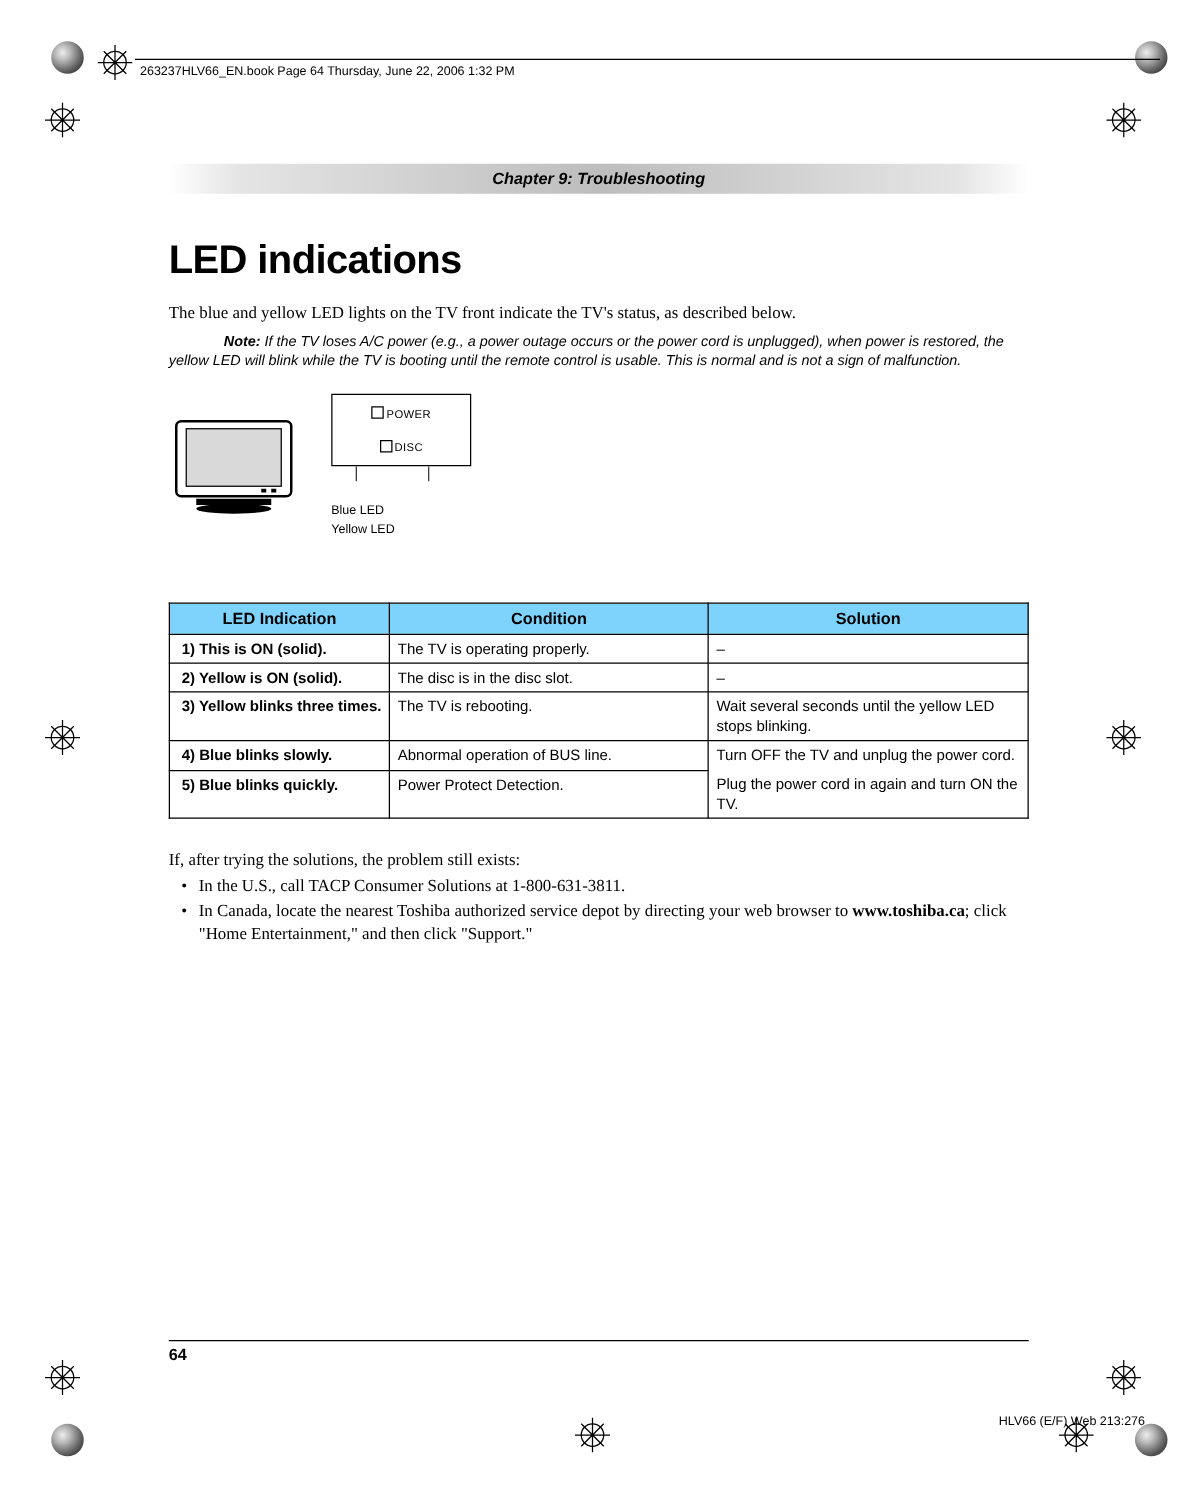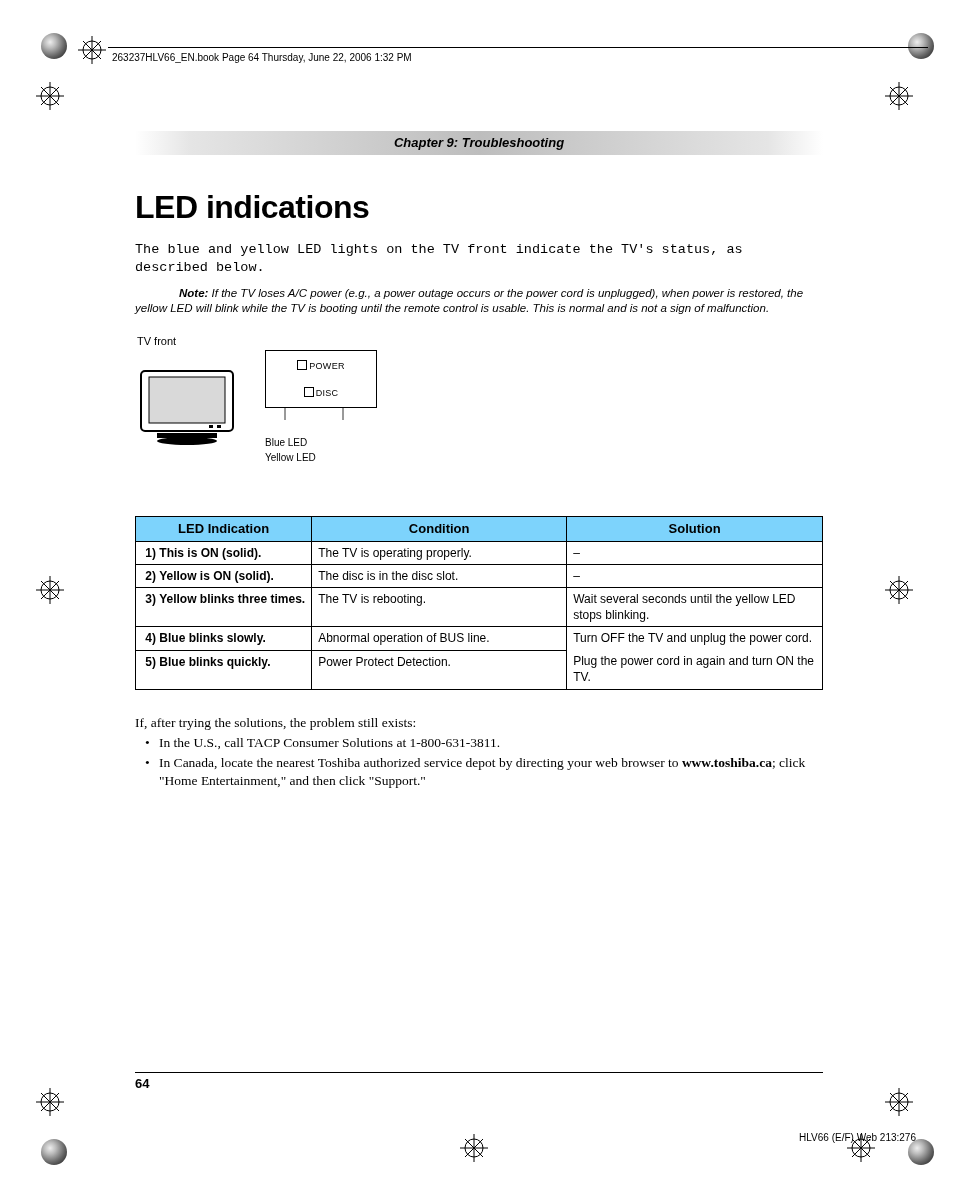--- a/index.html
+++ b/index.html
@@ -64,21 +64,21 @@
   }
   h1 {
     font-family: "Arial Narrow", Arial, Helvetica, sans-serif;
     font-stretch: condensed;
     font-weight: bold;
     font-size: 32px;
     margin: 0 0 12px 0;
     letter-spacing: -0.5px;
   }
   .intro {
-    font-family: Liberation Mono, monospace;
+    font-family: Liberation Serif, serif;
     font-size: 13.5px;
     margin: 0 0 8px 0;
   }
   .note {
     font-family: Arial, Helvetica, sans-serif;
     font-size: 11.5px;
     font-style: italic;
     margin: 0 0 18px 0;
     line-height: 1.3;
   }
@@ -244,21 +244,20 @@
 
 <div class="content">
   <h1>LED indications</h1>
   <p class="intro">The blue and yellow LED lights on the TV front indicate the TV's status, as described below.</p>
   <p class="note">
     <b>Note:</b>
     <span>If the TV loses A/C power (e.g., a power outage occurs or the power cord is unplugged), when power is restored, the yellow LED will blink while the TV is booting until the remote control is usable. This is normal and is not a sign of malfunction.</span>
   </p>
 
   <div class="tv-area">
-    <div class="tv-front-label">TV front</div>
     <div class="tv-row">
 
       <svg width="100" height="80" viewBox="0 0 100 80">
         <rect x="4" y="4" width="92" height="60" rx="4" fill="none" stroke="#000" stroke-width="2"></rect>
         <rect x="12" y="10" width="76" height="46" fill="#d9d9d9" stroke="#000" stroke-width="1"></rect>
         <rect x="20" y="66" width="60" height="5" fill="#000"></rect>
         <ellipse cx="50" cy="74" rx="30" ry="4" fill="#000"></ellipse>
         <rect x="72" y="58" width="4" height="3" fill="#000"></rect>
         <rect x="80" y="58" width="4" height="3" fill="#000"></rect>
       </svg>

